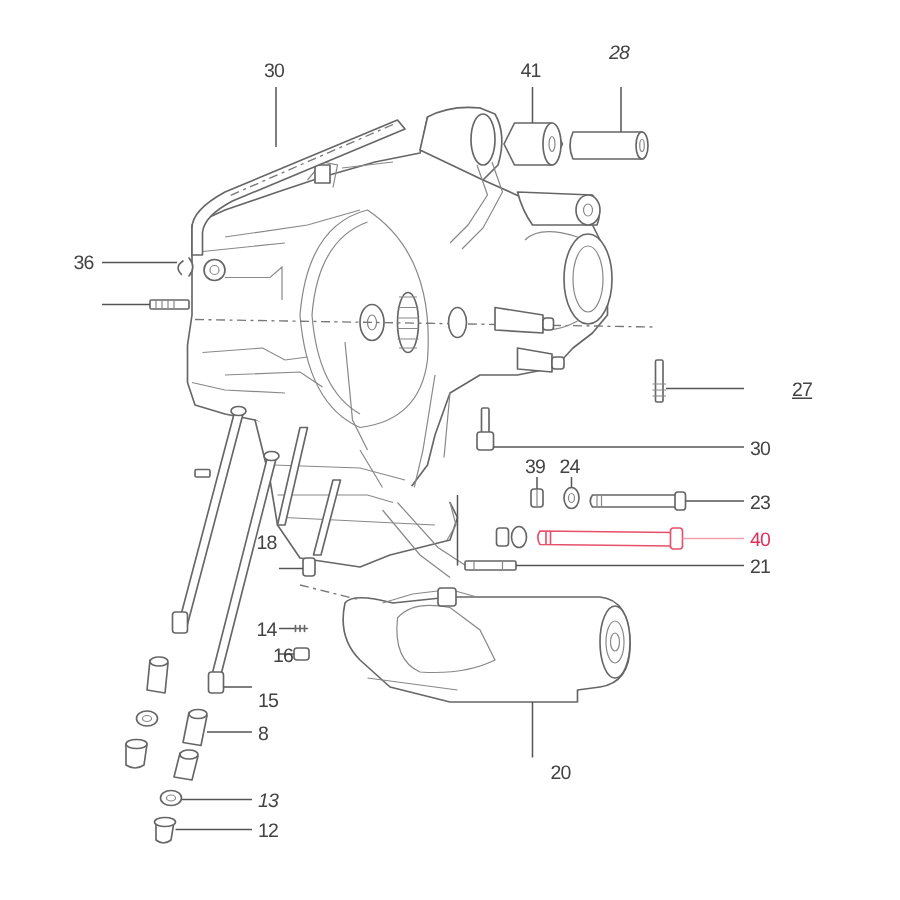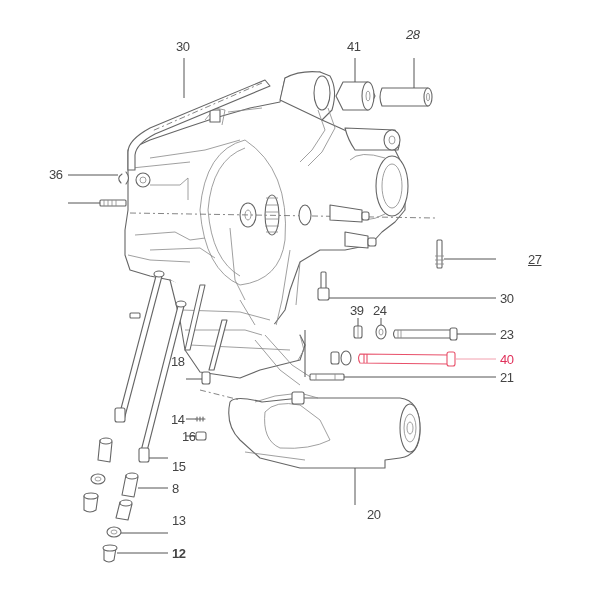--- a/index.html
+++ b/index.html
@@ -241,15 +241,15 @@
   <div class="label" style="left:373px; top:304px;text-align:right;">24</div>
   <div class="label" style="left:500px; top:328px;">23</div>
   <div class="label hl-text" style="left:500px; top:353px;">40</div>
   <div class="label" style="left:500px; top:371px;">21</div>
   <div class="label" style="left:351px; top:508px;margin-left:16px;">20</div>
   <div class="label" style="left:171px; top:355px;">18</div>
   <div class="label" style="left:171px; top:413px;">14</div>
   <div class="label" style="left:182px; top:430px;">16</div>
   <div class="label" style="left:172px; top:460px;">15</div>
   <div class="label" style="left:172px; top:482px;">8</div>
-  <div class="label" style="left:172px; top:514px;">13</div>
-  <div class="label" style="left:172px; top:547px;font-weight:bold;">12</div>
+  <div class="label" style="left:172px; top:527px;font-style:italic;">13</div>
+  <div class="label" style="left:172px; top:547px;">12</div>
 </div>
 
 </body></html>

